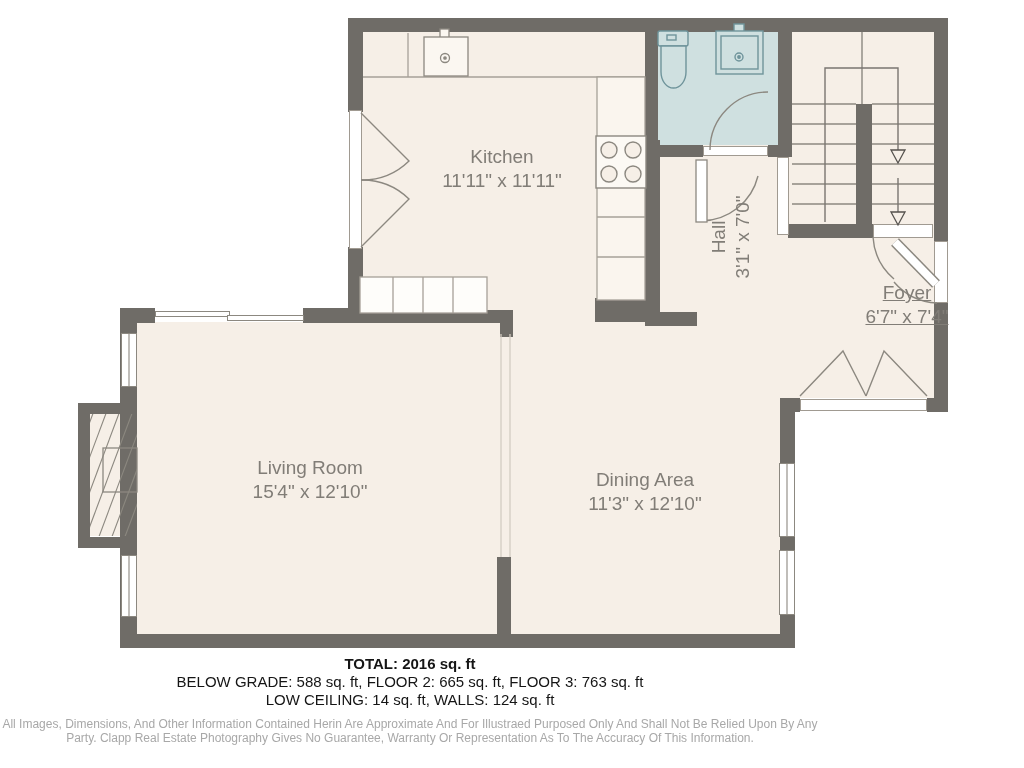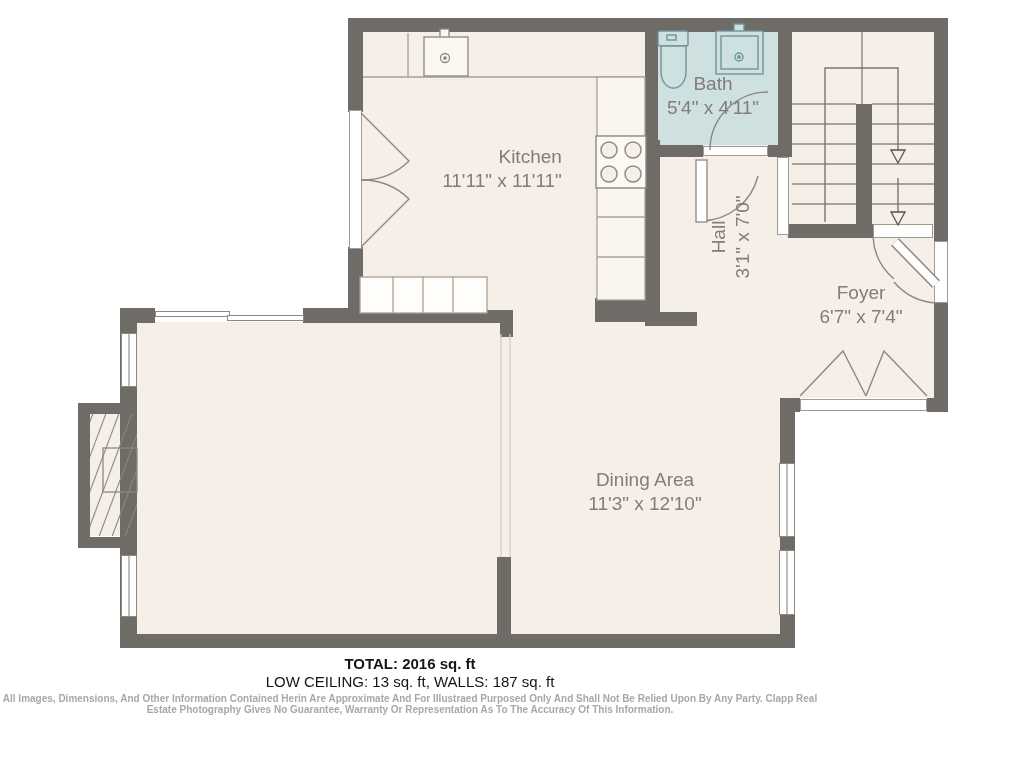--- a/index.html
+++ b/index.html
@@ -16,21 +16,21 @@
   .win{position:absolute;background:#ffffff;border:1px solid #8c8880;box-sizing:border-box;}
   
   .rlabel{position:absolute;transform:translate(-50%,-50%);text-align:center;
           color:#817d77;font-size:19px;line-height:24px;white-space:nowrap;}
   .rlabel.rot{transform:translate(-50%,-50%) rotate(-90deg);}
   svg.overlay{position:absolute;left:0;top:0;pointer-events:none;}
   
   .footer{position:absolute;left:0;top:655px;width:820px;text-align:center;color:#151515;}
   .footer .l1{font-size:15px;font-weight:700;line-height:18px;}
   .footer .ln{font-size:15px;font-weight:400;line-height:18px;}
-  .footer .disc{margin-top:2px;font-size:10px;color:#a8a8a8;font-weight:700;}
+  .footer .disc{margin-top:8px;font-size:12px;color:#a8a8a8;font-weight:400;}
 </style>
 </head>
 <body>
 
 <div id="stage">
 
   <div class="floor" style="left:360px;top:32px;width:574px;height:366px;"></div>
   <div class="floor" style="left:134px;top:322px;width:661px;height:312px;"></div>
   <div class="bathfloor" style="left:657px;top:32px;width:121px;height:113px;"></div>
   <div class="floor" style="left:90px;top:414px;width:47px;height:122px;"></div>
@@ -191,40 +191,41 @@
     </g>
 
     <g stroke="#8c8880" stroke-width="1.1">
       <line x1="129" y1="334" x2="129" y2="386"></line>
       <line x1="129" y1="556" x2="129" y2="616"></line>
       <line x1="787" y1="464" x2="787" y2="536"></line>
       <line x1="787" y1="551" x2="787" y2="614"></line>
     </g>
   </svg>
 
-  <div class="rlabel" style="left:502px;top:169px;text-align:right;">
+  <div class="rlabel" style="left:502px;top:169px;">
     <div>Kitchen</div>
     <div>11'11" x 11'11"</div>
-  </div>
-  <div class="rlabel" style="left:713px;top:96px;">
-    <div>Bath</div>
-    <div>5'4" x 4'11"</div>
   </div>
   <div class="rlabel rot" style="left:731px;top:237px;">
     <div>Hall</div>
     <div>3'1" x 7'0"</div>
   </div>
-  <div class="rlabel" style="left:861px;top:305px;">
+  <div class="rlabel" style="left:907px;top:305px;text-decoration:underline;">
     <div>Foyer</div>
     <div>6'7" x 7'4"</div>
+  </div>
+  <div class="rlabel" style="left:310px;top:480px;">
+    <div>Living Room</div>
+    <div>15'4" x 12'10"</div>
   </div>
   <div class="rlabel" style="left:645px;top:492px;">
     <div>Dining Area</div>
     <div>11'3" x 12'10"</div>
   </div>
 
   <div class="footer">
     <div class="l1">TOTAL: 2016 sq. ft</div>
-    <div class="ln">LOW CEILING: 13 sq. ft, WALLS: 187 sq. ft</div>
+    <div class="ln">BELOW GRADE: 588 sq. ft, FLOOR 2: 665 sq. ft, FLOOR 3: 763 sq. ft</div>
+    <div class="ln">LOW CEILING: 14 sq. ft, WALLS: 124 sq. ft</div>
     <div class="disc">All Images, Dimensions, And Other Information Contained Herin Are Approximate And For Illustraed Purposed Only And Shall Not Be Relied Upon By Any Party. Clapp Real Estate Photography Gives No Guarantee, Warranty Or Representation As To The Accuracy Of This Information.</div>
   </div>
 
 </div>
 
 </body></html>

